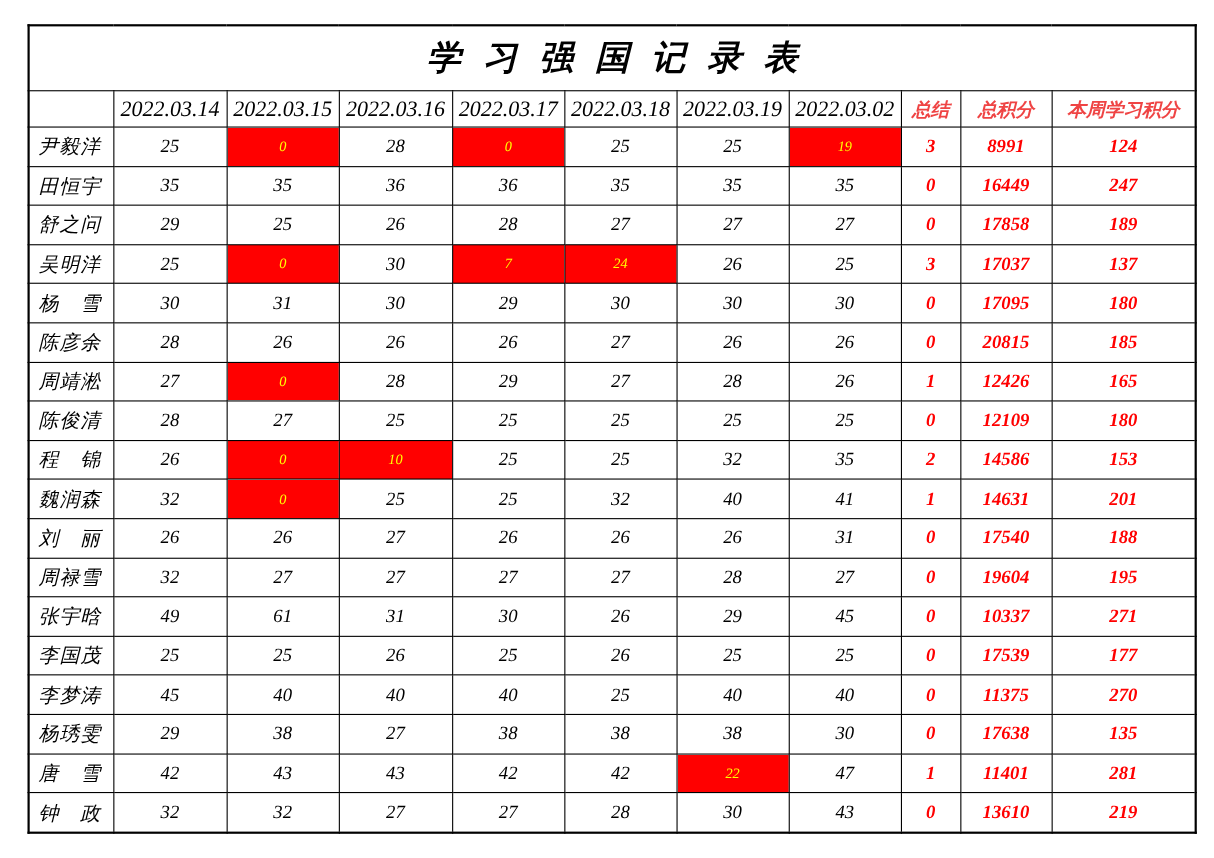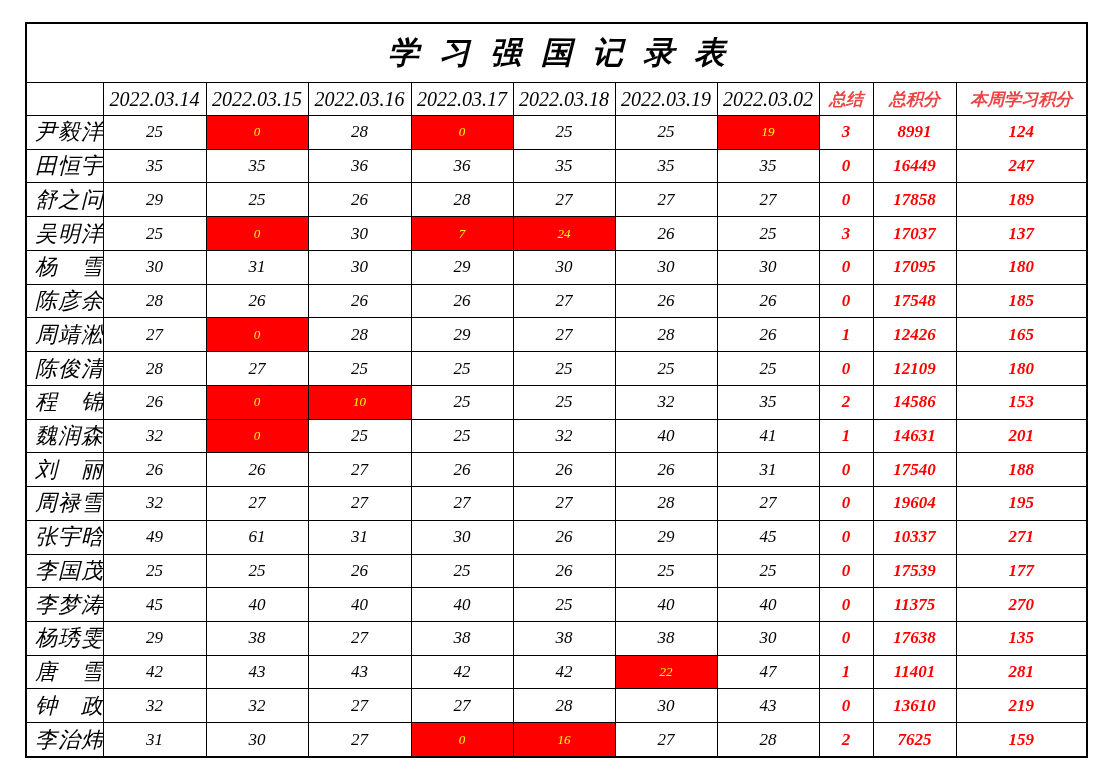--- a/index.html
+++ b/index.html
@@ -16,21 +16,21 @@
   }
   table.record, table.record td{border:1px solid #000000;}
   table.record{border:2px solid #000000;font-style:italic;}
   td{padding:0;text-align:center;vertical-align:middle;overflow:hidden;white-space:nowrap;}
   .title-cell{
     height:58px;font-size:31px;font-weight:bold;color:#000000;
     letter-spacing:20px;text-indent:20px;
   }
   .date-head{height:32px;font-size:20px;color:#000000;}
   .sum-head{height:32px;font-size:17px;font-weight:bold;color:#ef4444;}
-  .name-cell{font-size:22px;color:#000000;text-align:left;padding-left:8px;letter-spacing:1px;margin-left:10px;}
+  .name-cell{font-size:18px;color:#000000;text-align:left;padding-left:8px;letter-spacing:1px;margin-left:10px;}
   .num-cell{font-size:17px;color:#000000;}
   .red-cell{background:#ff0000;color:#ffff00;font-size:13px;border-color:#ff0000;}
   .sum-cell{font-size:17px;font-weight:bold;color:#ff0000;}
 </style>
 </head>
 <body>
 
 <div class="page">
   <table class="record">
     <colgroup>
@@ -132,21 +132,21 @@
         <tr>
           <td class="name-cell">陈彦余</td>
           <td class="num-cell">28</td>
           <td class="num-cell">26</td>
           <td class="num-cell">26</td>
           <td class="num-cell">26</td>
           <td class="num-cell">27</td>
           <td class="num-cell">26</td>
           <td class="num-cell">26</td>
           <td class="sum-cell">0</td>
-          <td class="sum-cell">17548</td>
+          <td class="sum-cell">20815</td>
           <td class="sum-cell">185</td>
         </tr>
         <tr>
           <td class="name-cell">周靖淞</td>
           <td class="num-cell">27</td>
           <td class="red-cell">0</td>
           <td class="num-cell">28</td>
           <td class="num-cell">29</td>
           <td class="num-cell">27</td>
           <td class="num-cell">28</td>
@@ -291,28 +291,15 @@
           <td class="num-cell">32</td>
           <td class="num-cell">27</td>
           <td class="num-cell">27</td>
           <td class="num-cell">28</td>
           <td class="num-cell">30</td>
           <td class="num-cell">43</td>
           <td class="sum-cell">0</td>
           <td class="sum-cell">13610</td>
           <td class="sum-cell">219</td>
         </tr>
-        <tr>
-          <td class="name-cell">李治炜</td>
-          <td class="num-cell">31</td>
-          <td class="num-cell">30</td>
-          <td class="num-cell">27</td>
-          <td class="red-cell">0</td>
-          <td class="red-cell">16</td>
-          <td class="num-cell">27</td>
-          <td class="num-cell">28</td>
-          <td class="sum-cell">2</td>
-          <td class="sum-cell">7625</td>
-          <td class="sum-cell">159</td>
-        </tr>
       </tbody>
   </table>
 </div>
 
 </body></html>

